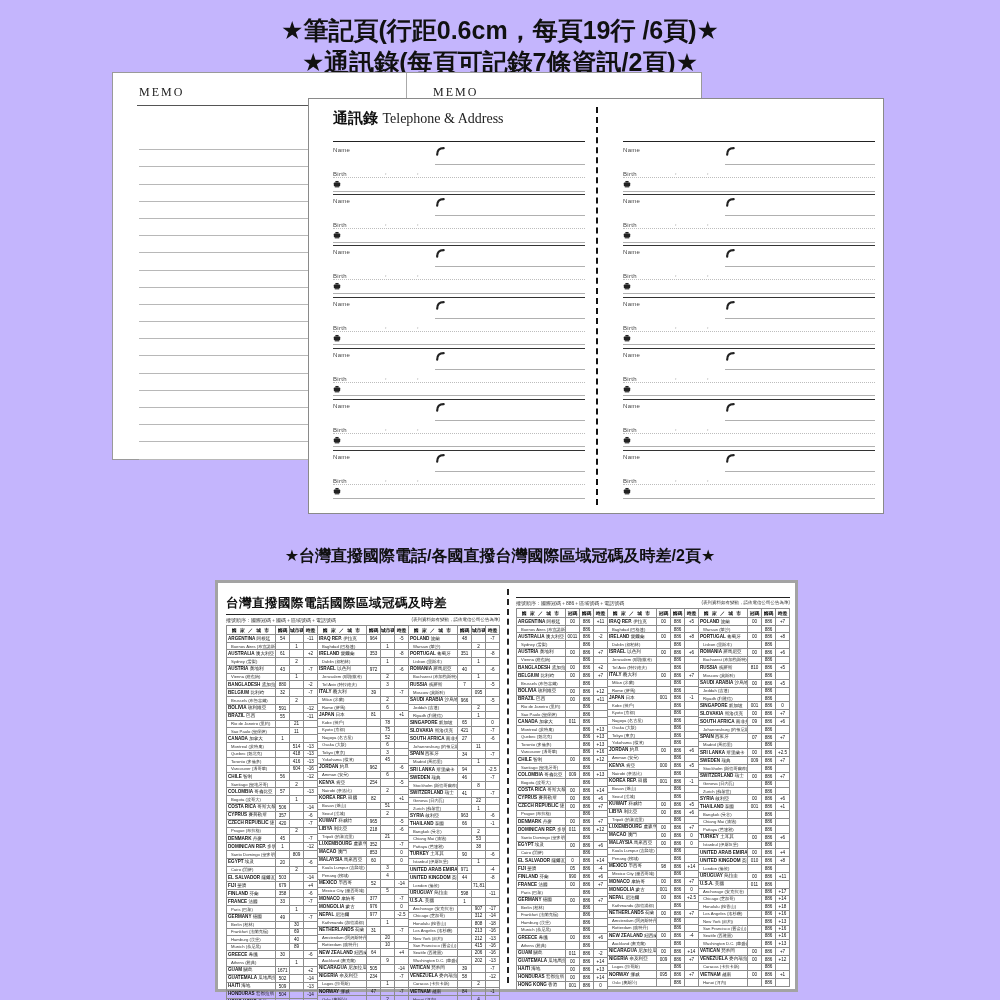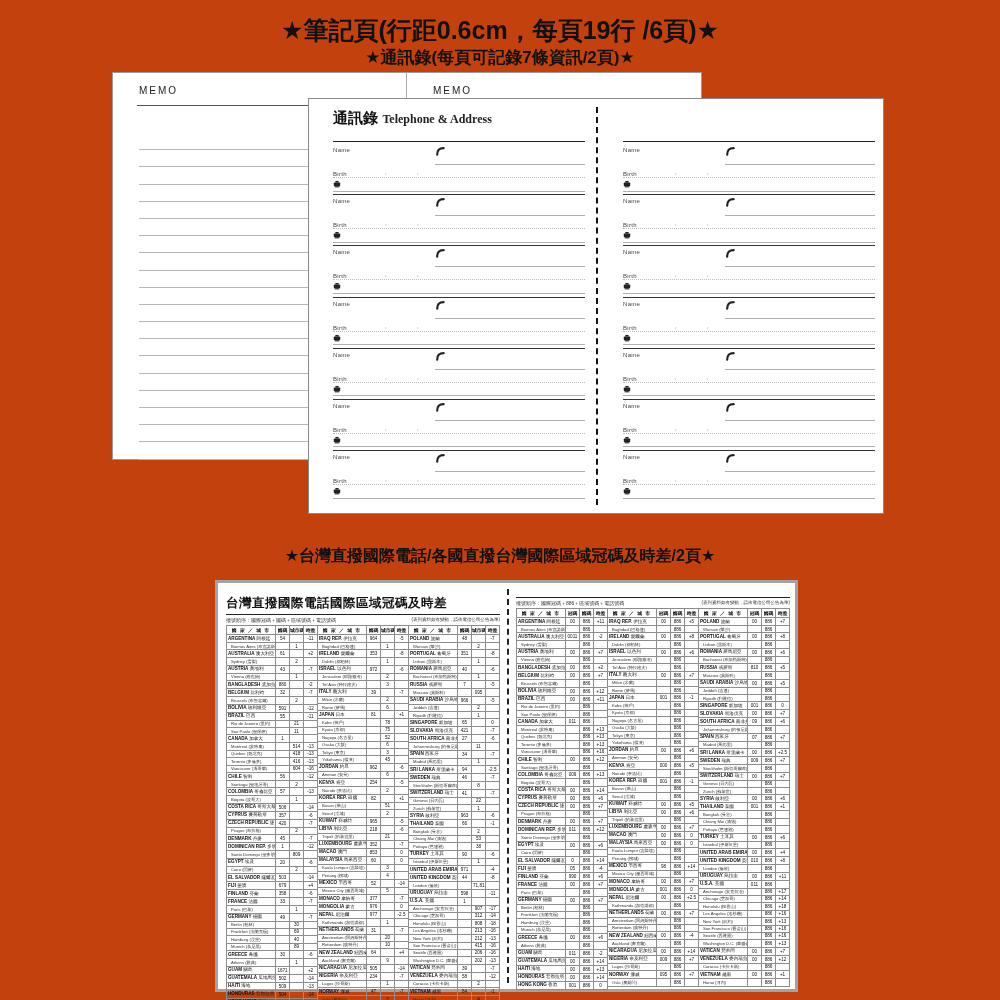--- a/index.html
+++ b/index.html
@@ -1,41 +1,41 @@
 <!DOCTYPE html>
 <html><head>
 <meta charset="utf-8">
 <style>
   html,body{margin:0;padding:0;background:#fdfdfd;}
-  #canvas{position:relative;width:1000px;height:1000px;background:#c2410c;overflow:hidden;
+  #canvas{position:relative;width:1000px;height:1000px;background:#c4b5fd;overflow:hidden;
           font-family:"Liberation Sans","DejaVu Sans",sans-serif;color:#1a1a1a;}
   .heading{position:absolute;left:0;width:1000px;text-align:center;font-weight:bold;color:#111;}
   #h1{top:14px;font-size:25px;}
-  #h2{top:46px;font-size:17px;}
+  #h2{top:46px;font-size:25px;}
   #h3{top:546px;font-size:16px;}
 
   
   #memo-spread{position:absolute;left:112px;top:72px;width:588px;height:386px;background:#fff;border:1px solid #9a9a9a;}
   .memo-page{position:absolute;top:0;height:100%;}
   #memo-left{left:0;width:293px;}
   #memo-right{left:293px;width:295px;border-left:1px solid #aaa;}
-  .memo-label{position:absolute;top:12px;left:26px;font-family:Liberation Sans, sans-serif;font-size:10px;letter-spacing:2px;color:#222;}
+  .memo-label{position:absolute;top:12px;left:26px;font-family:Liberation Serif, serif;font-size:12px;letter-spacing:2px;color:#222;}
   .memo-rule{position:absolute;top:32px;left:24px;right:6px;border-top:1.5px solid #555;}
   #memo-lines{position:absolute;left:26px;right:4px;top:60px;}
   .memo-line{height:16.2px;border-bottom:1px solid #b8b8b8;}
 
   
   #addr-spread{position:absolute;left:308px;top:98px;width:574px;height:414px;background:#fff;border:1px solid #8a8a8a;}
   #addr-divider{position:absolute;left:287px;top:8px;bottom:8px;width:0;border-left:2.5px dashed #111;}
   .addr-half{position:absolute;top:10px;width:252px;height:396px;}
   #addr-left{left:24px;}
   #addr-right{left:314px;}
   .addr-titlerow{position:absolute;top:0;left:0;right:0;height:32px;}
   .addr-title-zh{font-size:15px;font-weight:bold;color:#111;text-align:right;}
-  .addr-title-en{font-family:"Liberation Serif",serif;font-size:12px;color:#222;font-weight:bold;}
+  .addr-title-en{font-family:"Liberation Serif",serif;font-size:14px;color:#222;}
   .addr-toprule{position:absolute;top:32px;left:0;right:0;border-top:1.5px solid #222;}
   .addr-entries{position:absolute;top:34px;left:0;right:0;}
   .entry{position:relative;height:51.2px;}
   .entry .sep{position:absolute;top:0;left:0;right:0;border-top:1.3px solid #333;}
   .entry .lbl{position:absolute;font-size:6px;color:#444;letter-spacing:.3px;}
   .entry .name{top:4px;left:0;}
   .entry .birth{top:28px;left:0;}
   .entry .ph{position:absolute;left:102px;top:3px;width:10px;height:10px;}
   .entry .halfline{position:absolute;left:102px;right:0;top:21px;border-top:1px solid #b0b0b0;}
   .entry .tick{position:absolute;top:26px;font-size:6px;color:#666;}

